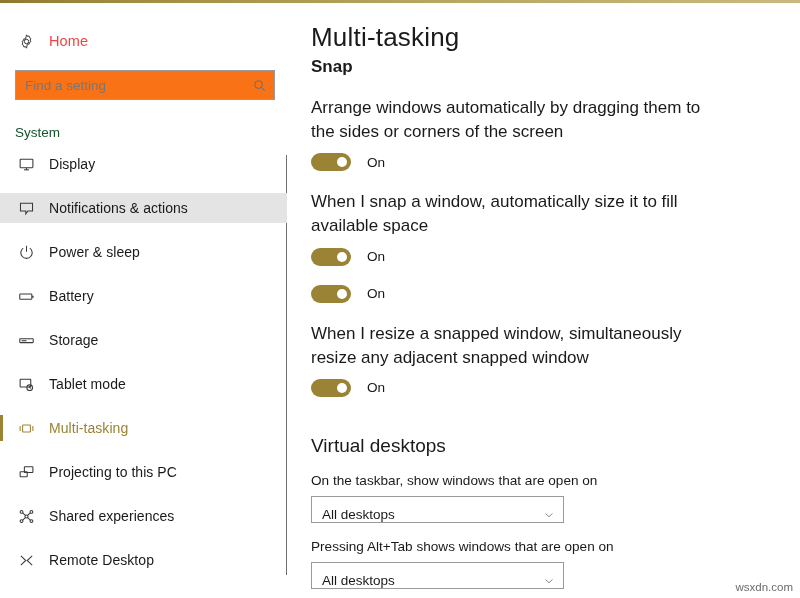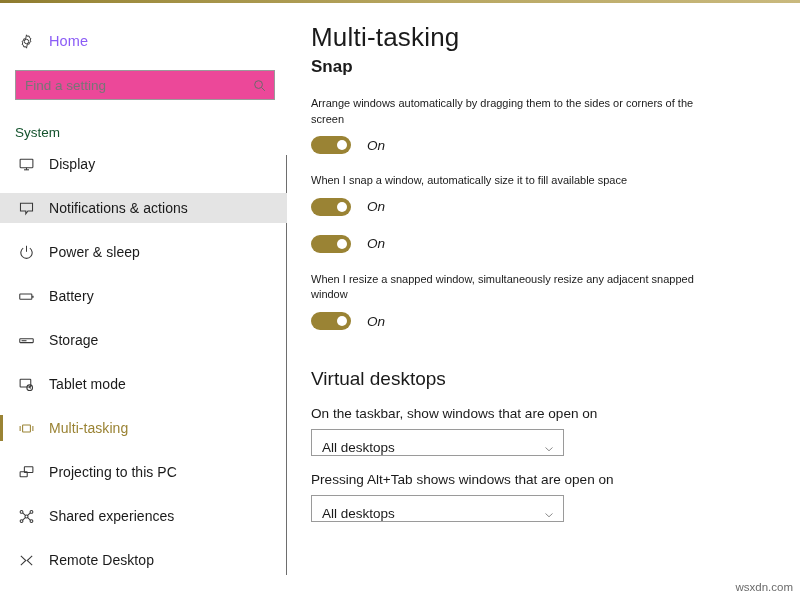--- a/index.html
+++ b/index.html
@@ -61,33 +61,33 @@
   .home-row .ico {
     width: 22px;
     height: 22px;
     display: inline-flex;
     align-items: center;
     justify-content: center;
     margin-right: 12px;
   }
   .home-label {
     font-size: 14.5px;
-    color: #8b5cf6;
+    color: #ef4444;
     letter-spacing: .1px;
   }
 
   .search-wrap {
     margin: 12px 0 0 15px;
     width: 260px;
     height: 30px;
     border: 1px solid #9a9a9a;
     box-sizing: border-box;
     display: flex;
     align-items: center;
-    background: #ec4899;
+    background: #f97316;
     position: relative;
   }
   .search-input {
     border: 0;
     outline: 0;
     background: transparent;
     font-family: "Liberation Sans", sans-serif;
     font-size: 13.5px;
     color: #333;
     padding: 0 28px 0 9px;
@@ -170,32 +170,31 @@
   .group-title {
     font-size: 17px;
     font-weight: bold;
     color: #1a1a1a;
     margin: 4px 0 0 0;
   }
   .setting {
     margin-top: 19px;
   }
   .setting-desc {
-    font-size: 11px;
+    font-size: 17px;
     line-height: 1.42;
     color: #1a1a1a;
     max-width: 398px;
   }
 
   
   .toggle-row {
     display: flex;
     align-items: center;
     margin-top: 9px;
-    font-style: italic;
   }
   .toggle {
     width: 40px;
     height: 18px;
     border-radius: 9px;
     background: #9a8334;
     position: relative;
     flex: 0 0 40px;
   }
   .toggle .knob {

